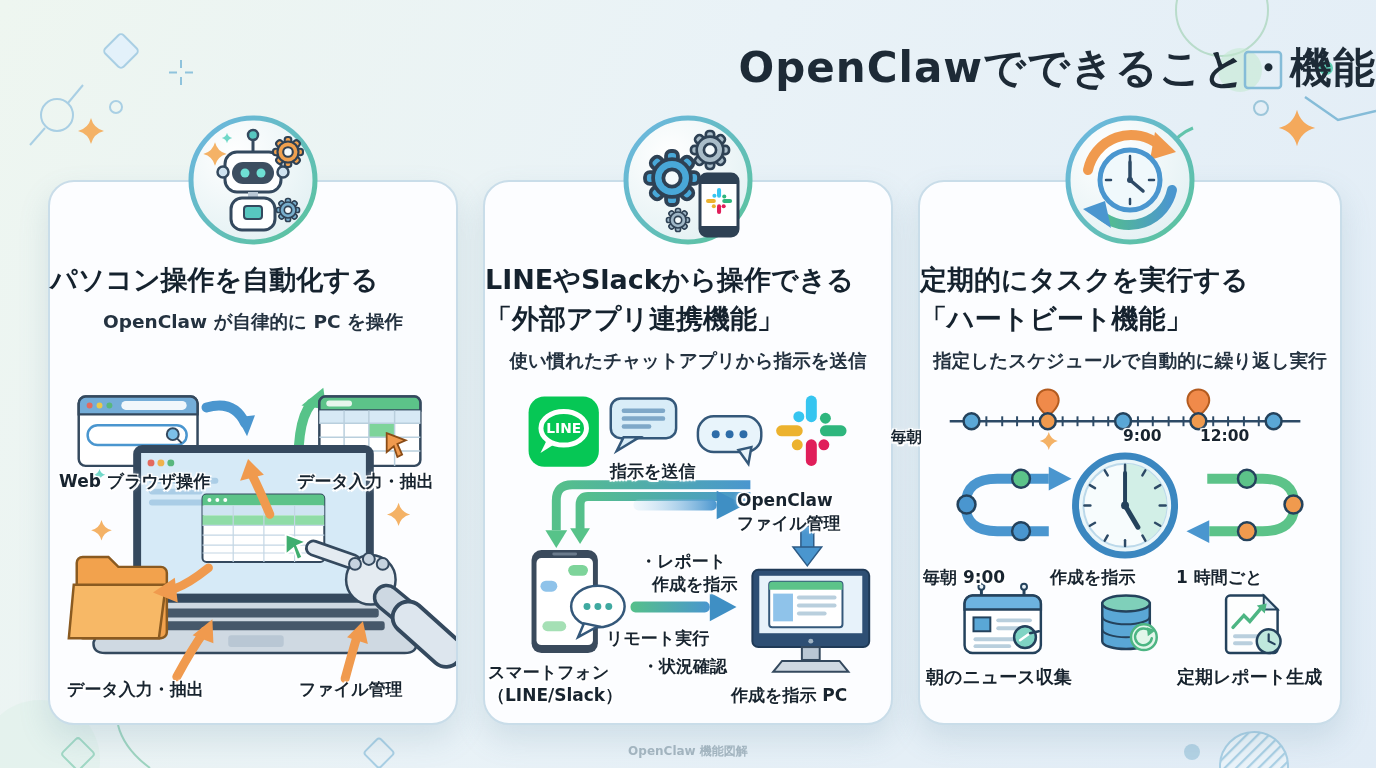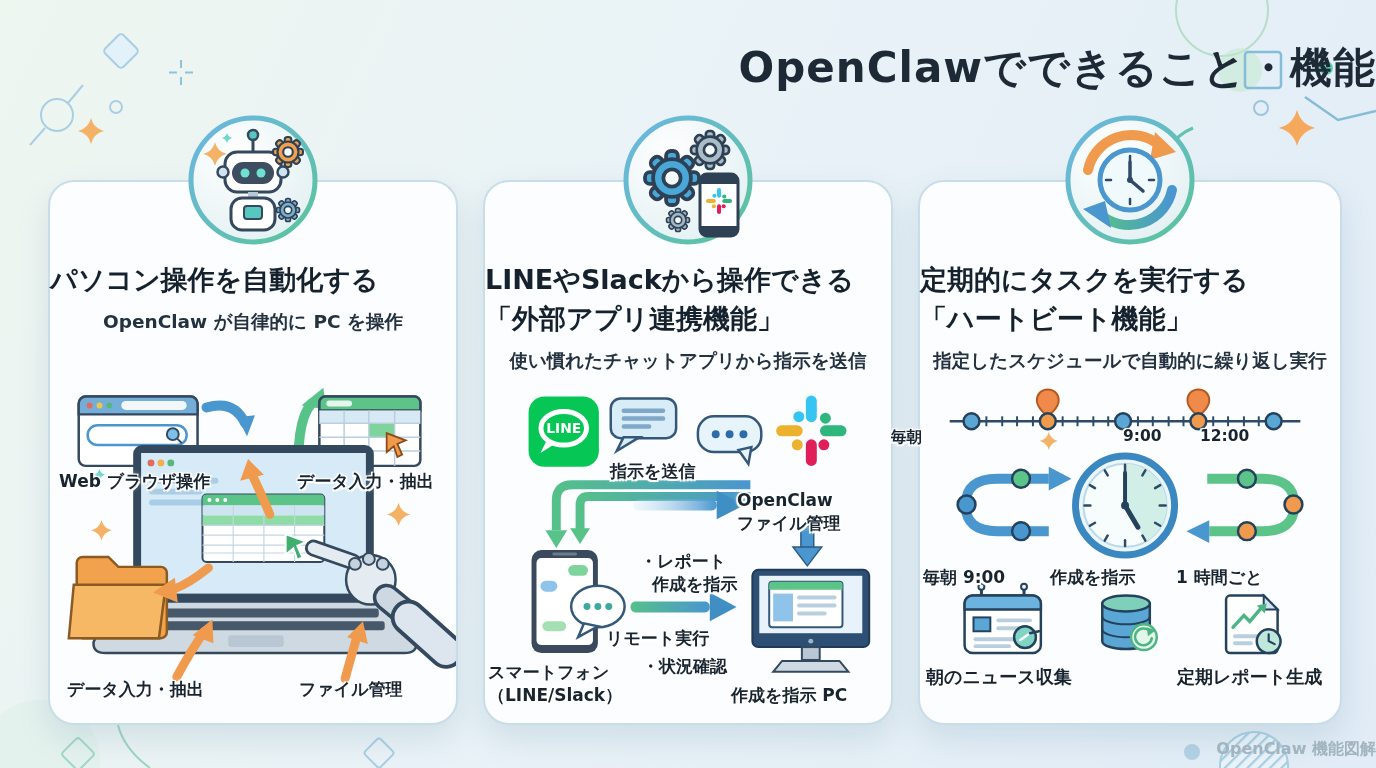--- a/index.html
+++ b/index.html
@@ -19,22 +19,22 @@
   color:#243240;white-space:nowrap}
 .illus{position:absolute;left:0;top:200px;width:100%;height:345px}
 .illus>svg{position:absolute;inset:0;width:100%;height:100%}
 .lbl{position:absolute;font-size:17px;font-weight:800;color:#18242f;white-space:nowrap;z-index:2;
   text-shadow:-1.5px -1.5px 0 #fff,1.5px -1.5px 0 #fff,-1.5px 1.5px 0 #fff,1.5px 1.5px 0 #fff,0 0 5px #fff}
 .lbl.center{text-align:left;width:160px}
 .lbl.two{line-height:1.35}
 .lbl-sm{font-size:15.5px}
 .lbl-xs{font-size:18px}
 .indent2{padding-left:12px}
-.footer{position:absolute;bottom:8px;left:0;width:100%;text-align:right;
-  font-size:16px;font-weight:700;color:#a2b4bf;z-index:2}
+.footer{position:absolute;bottom:8px;left:0;width:100%;text-align:center;
+  font-size:12px;font-weight:700;color:#a2b4bf;z-index:2}
 </style>
 </head>
 <body>
 
 <div class="canvas">
 
   <svg class="bg-svg" viewBox="0 0 1376 768">
     <defs>
       <path id="sparkle4" d="M0 -13 Q2.6 -2.6 13 0 Q2.6 2.6 0 13 Q-2.6 2.6 -13 0 Q-2.6 -2.6 0 -13 Z"></path>
       <g id="gearSym">

